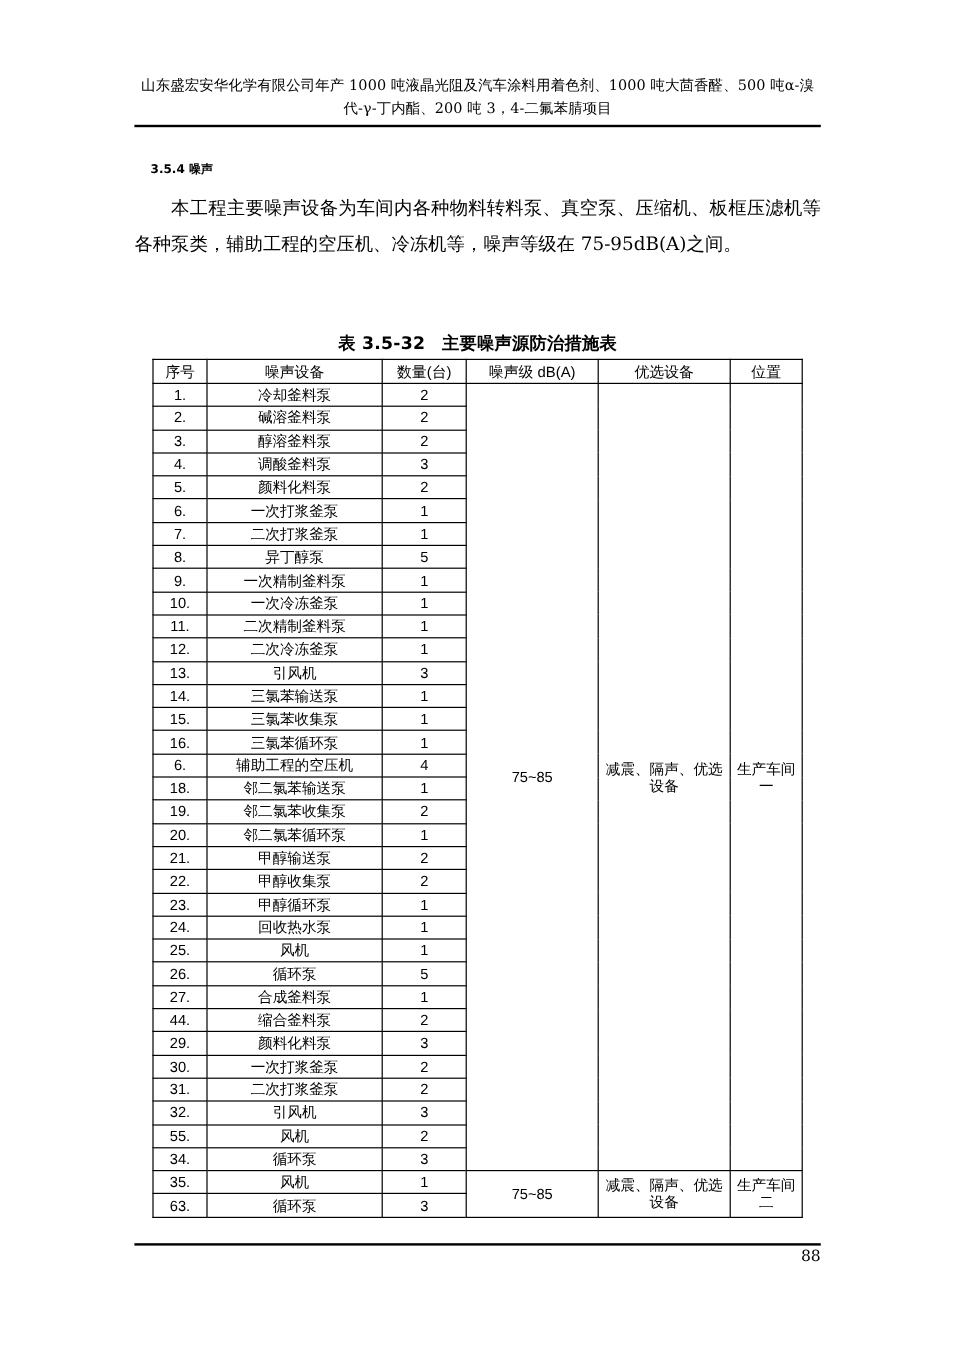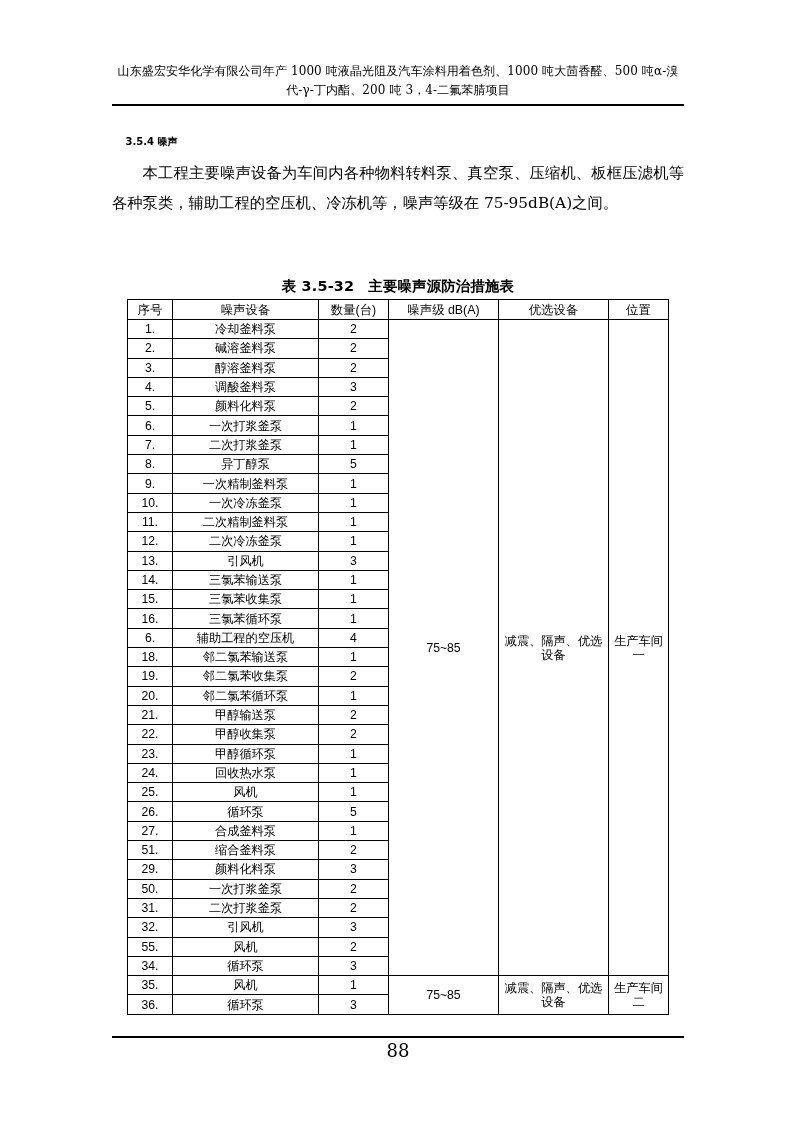--- a/index.html
+++ b/index.html
@@ -135,22 +135,22 @@
     top: 1036px;
     width: 572px;
     height: 0;
     border-top: 2.2px solid #000;
   }
   .page-number {
     position: absolute;
     left: 112px;
     top: 1040px;
     width: 572px;
-    text-align: center;
-    font-size: 18px;
+    text-align: right;
+    font-size: 13px;
     font-family: "DejaVu Serif", "Liberation Serif", serif;
   }
 </style>
 </head>
 <body>
 
 <div class="page">
 
   <div class="doc-header">山东盛宏安华化学有限公司年产 1000 吨液晶光阻及汽车涂料用着色剂、1000 吨大茴香醛、500 吨α-溴代-γ-丁内酯、200 吨 3，4-二氟苯腈项目</div>
   <div class="header-rule"></div>
@@ -317,31 +317,31 @@
             <td>26.</td>
             <td>循环泵</td>
             <td>5</td>
           </tr>
           <tr>
             <td>27.</td>
             <td>合成釜料泵</td>
             <td>1</td>
           </tr>
           <tr>
-            <td>51.</td>
+            <td>44.</td>
             <td>缩合釜料泵</td>
             <td>2</td>
           </tr>
           <tr>
             <td>29.</td>
             <td>颜料化料泵</td>
             <td>3</td>
           </tr>
           <tr>
-            <td>50.</td>
+            <td>30.</td>
             <td>一次打浆釜泵</td>
             <td>2</td>
           </tr>
           <tr>
             <td>31.</td>
             <td>二次打浆釜泵</td>
             <td>2</td>
           </tr>
           <tr>
             <td>32.</td>
@@ -360,21 +360,21 @@
           </tr>
           <tr>
             <td>35.</td>
             <td>风机</td>
             <td>1</td>
             <td class="merged level" rowspan="2">75~85</td>
             <td class="merged meas" rowspan="2">减震、隔声、优选设备</td>
             <td class="merged loc" rowspan="2">生产车间二</td>
           </tr>
           <tr>
-            <td>36.</td>
+            <td>63.</td>
             <td>循环泵</td>
             <td>3</td>
           </tr>
         </tbody>
     </table>
   </div>
 
   <div class="footer-rule"></div>
   <div class="page-number">88</div>
 

